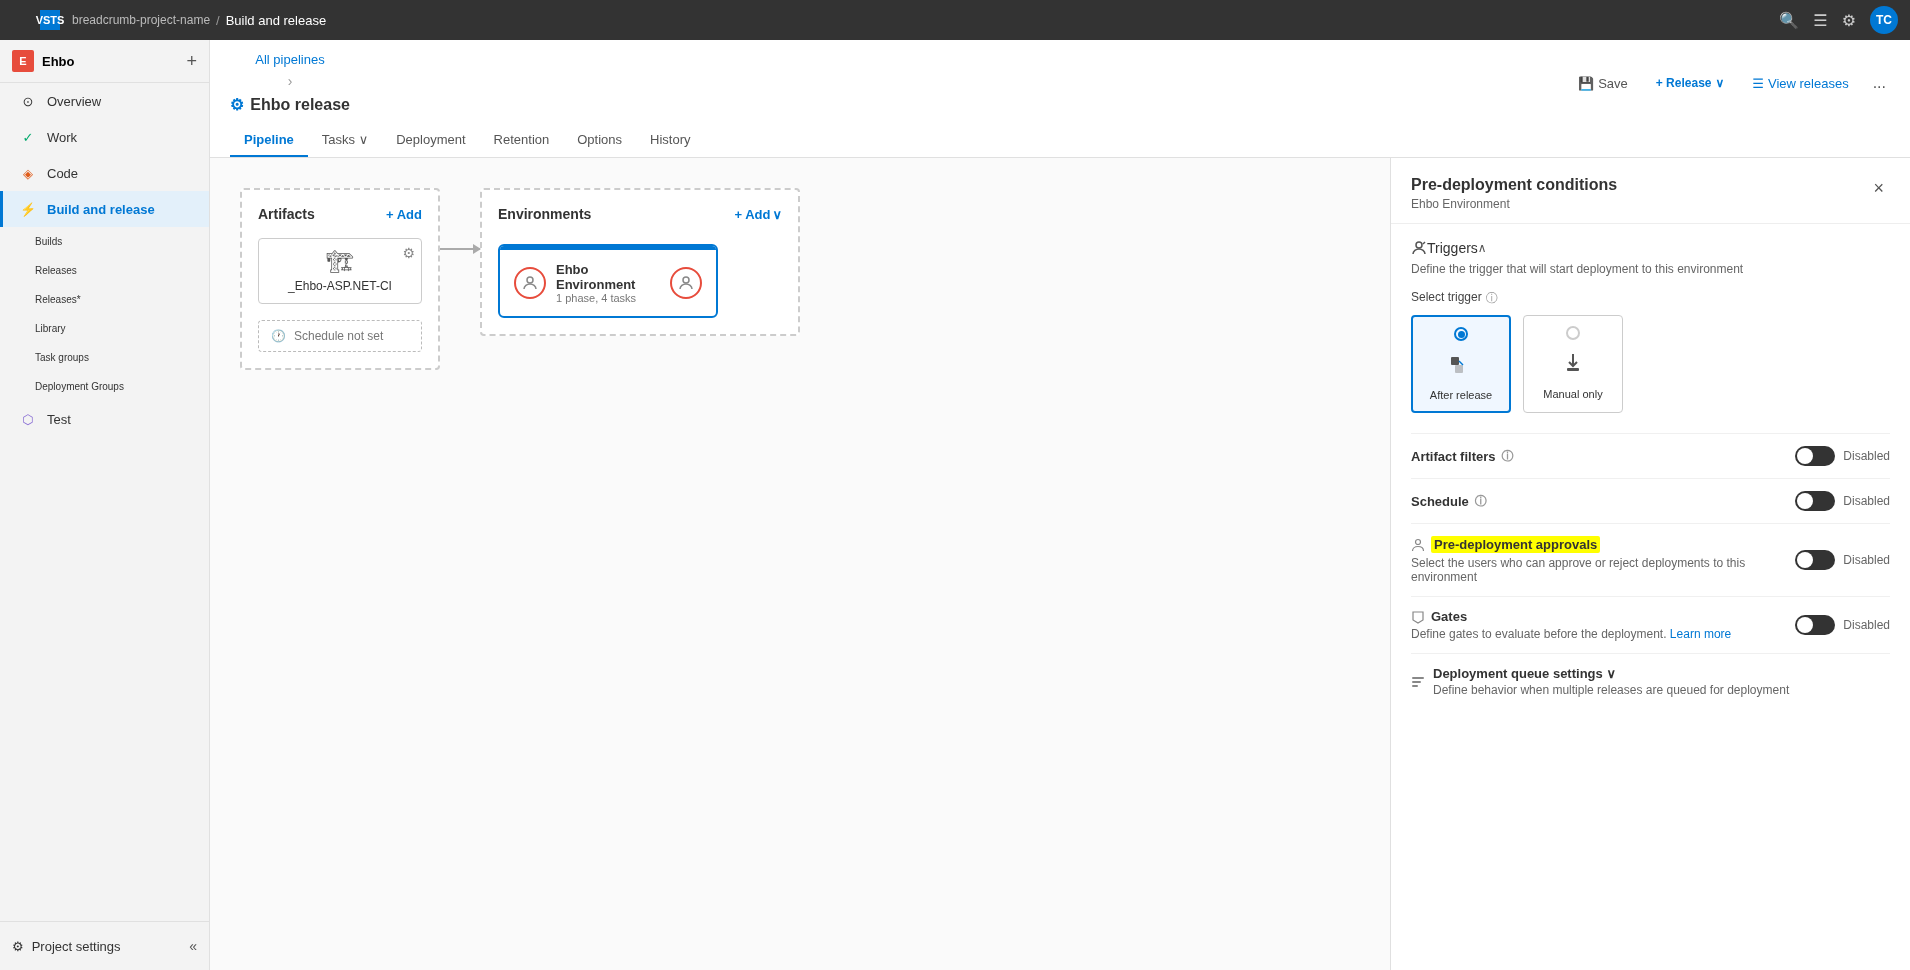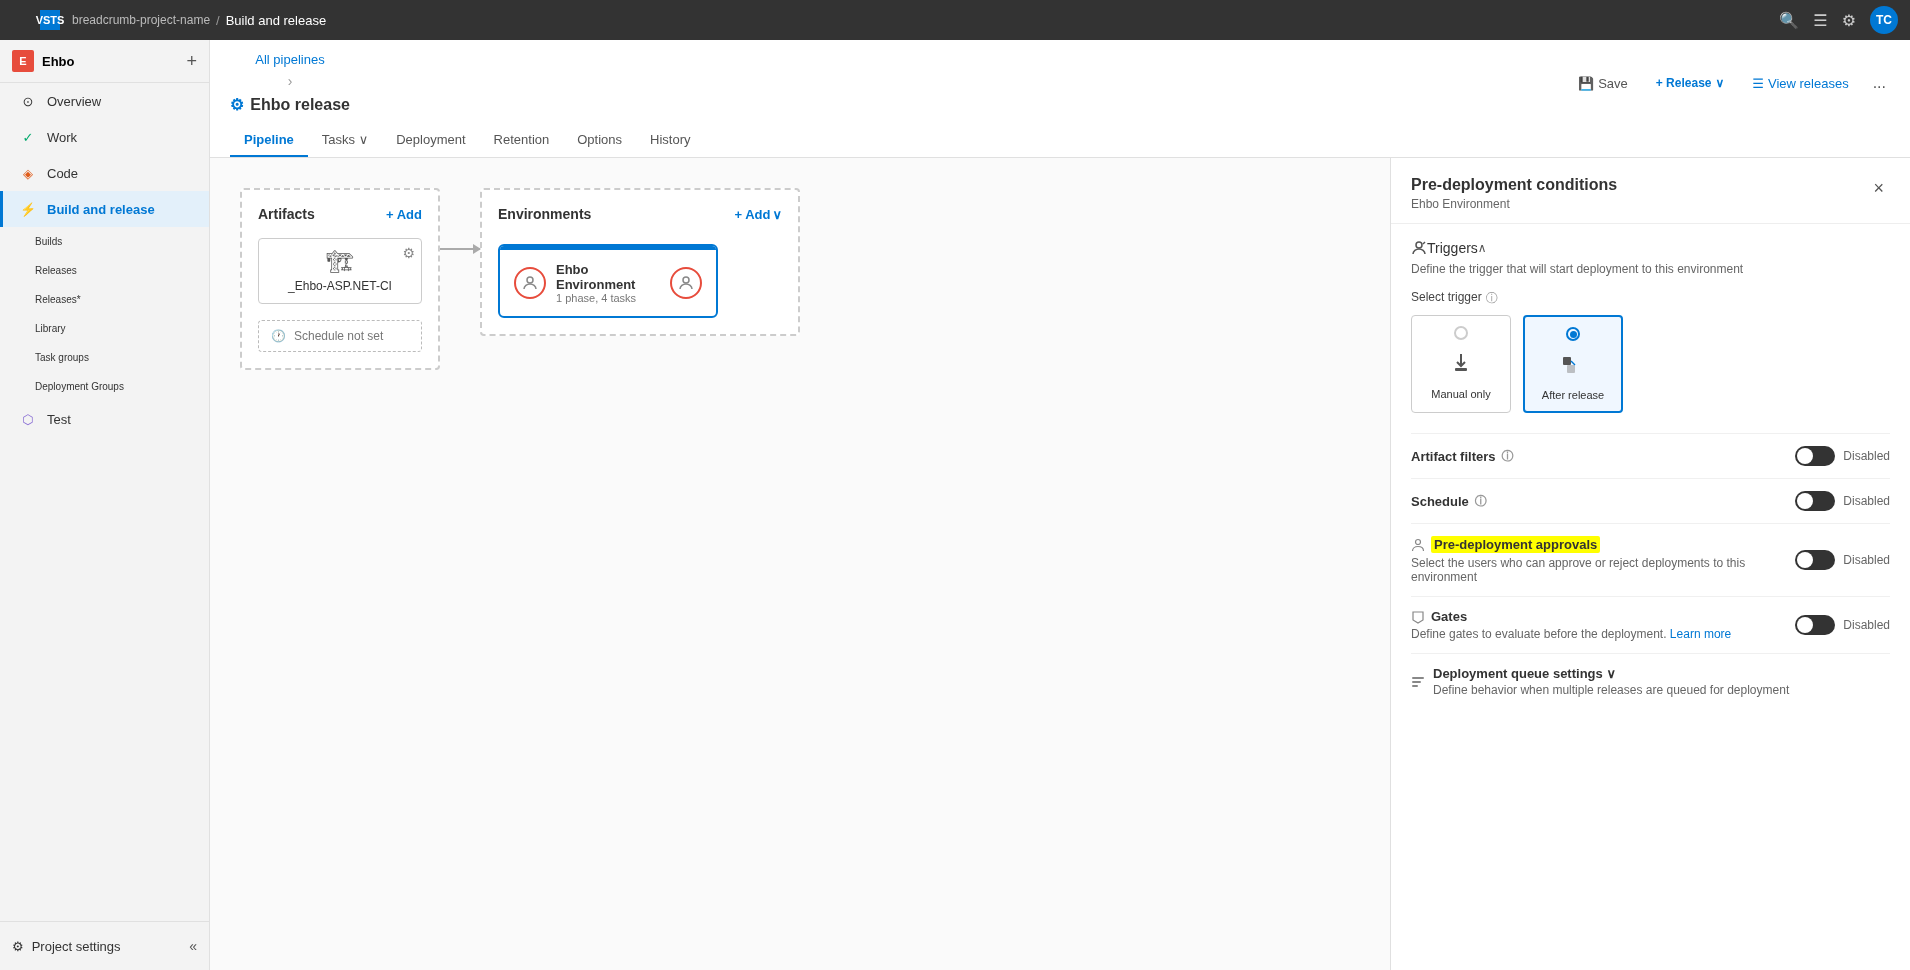--- a/index.html
+++ b/index.html
@@ -342,43 +342,43 @@
             </div>
             <div class="section-desc">Define the trigger that will start deployment to this environment</div>
 
             <div style="font-size:12px;color:#444;margin-bottom:8px;display:flex;align-items:flex-start;gap:4px;">
               <span>Select trigger</span>
               <span class="info-icon">ⓘ</span>
             </div>
 
             <div class="trigger-row">
 
+              <div class="trigger-btn selected">
+                <div class="radio">
+                  <div class="radio-dot"></div>
+                </div>
+                <div class="trig-icon">
+                  <svg width="28" height="28" viewBox="0 0 28 28" fill="none">
+                    <rect x="4" y="8" width="8" height="8" rx="1" fill="#555"></rect>
+                    <rect x="8" y="16" width="8" height="8" rx="1" fill="#888" opacity="0.5"></rect>
+                    <path d="M12 12 L16 16" stroke="#0078d4" stroke-width="1.5"></path>
+                  </svg>
+                </div>
+                <div class="trig-label">After release</div>
+              </div>
+
               <div class="trigger-btn">
                 <div class="radio" style="border-color:#ccc;"></div>
                 <div class="trig-icon">
                   <svg width="28" height="28" viewBox="0 0 28 28" fill="none">
                     <path d="M14 6 L14 18 M10 14 L14 18 L18 14" stroke="#555" stroke-width="2" fill="none"></path>
                     <rect x="8" y="20" width="12" height="3" rx="1" fill="#555"></rect>
                   </svg>
                 </div>
                 <div class="trig-label">Manual only</div>
-              </div>
-
-              <div class="trigger-btn selected">
-                <div class="radio">
-                  <div class="radio-dot"></div>
-                </div>
-                <div class="trig-icon">
-                  <svg width="28" height="28" viewBox="0 0 28 28" fill="none">
-                    <rect x="4" y="8" width="8" height="8" rx="1" fill="#555"></rect>
-                    <rect x="8" y="16" width="8" height="8" rx="1" fill="#888" opacity="0.5"></rect>
-                    <path d="M12 12 L16 16" stroke="#0078d4" stroke-width="1.5"></path>
-                  </svg>
-                </div>
-                <div class="trig-label">After release</div>
               </div>
             </div>
           </div>
 
           <div class="toggle-row">
             <div class="toggle-row-left">
               <div class="toggle-row-label">
                 <span>Artifact filters</span>
                 <span class="info-icon">ⓘ</span>
               </div>

